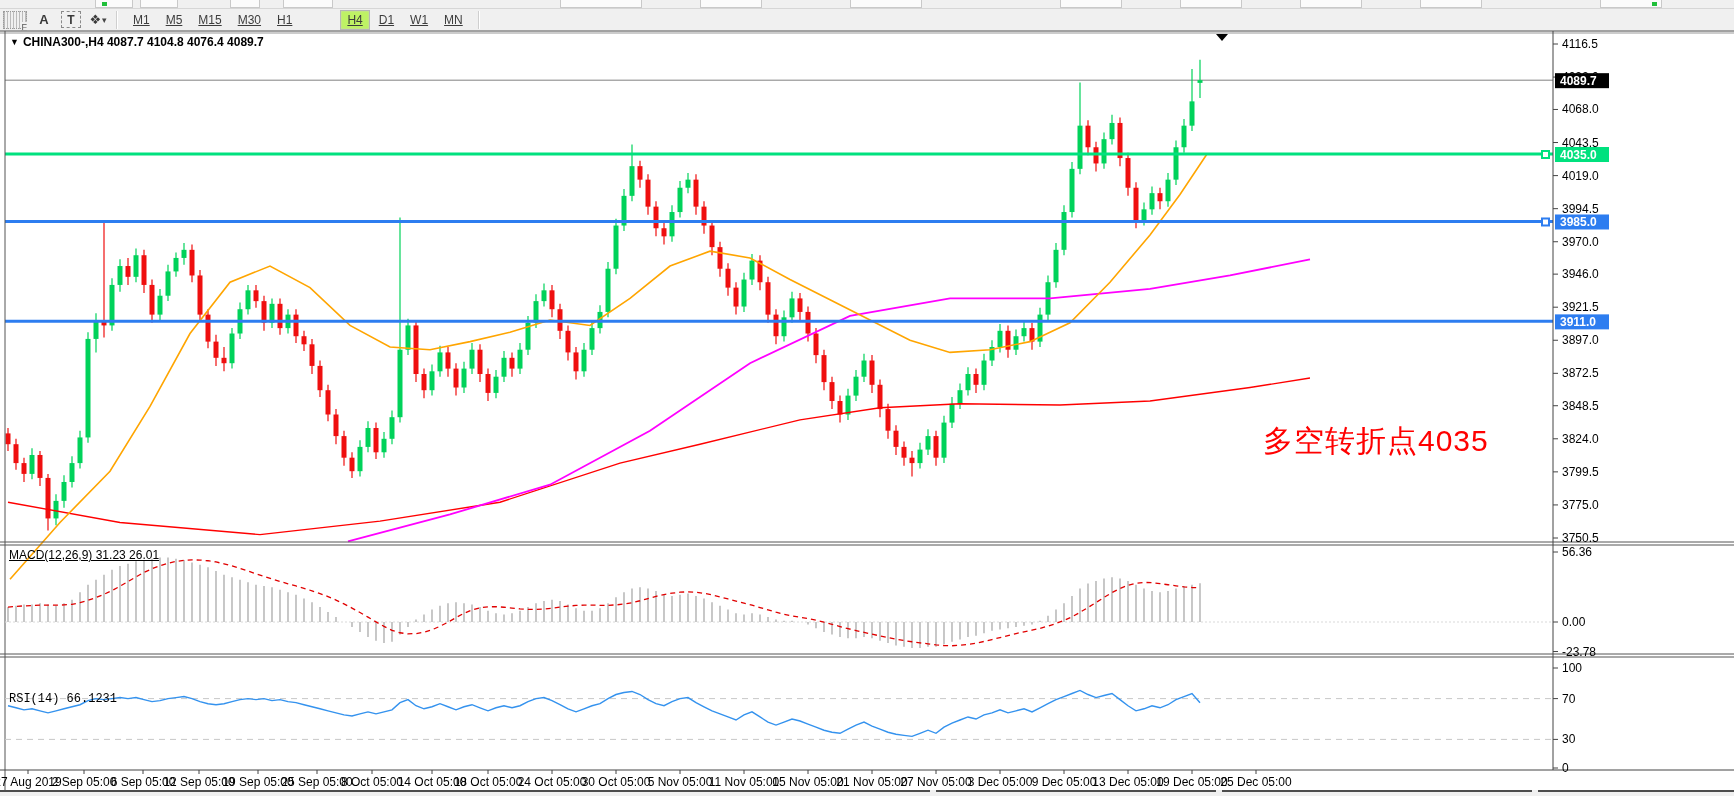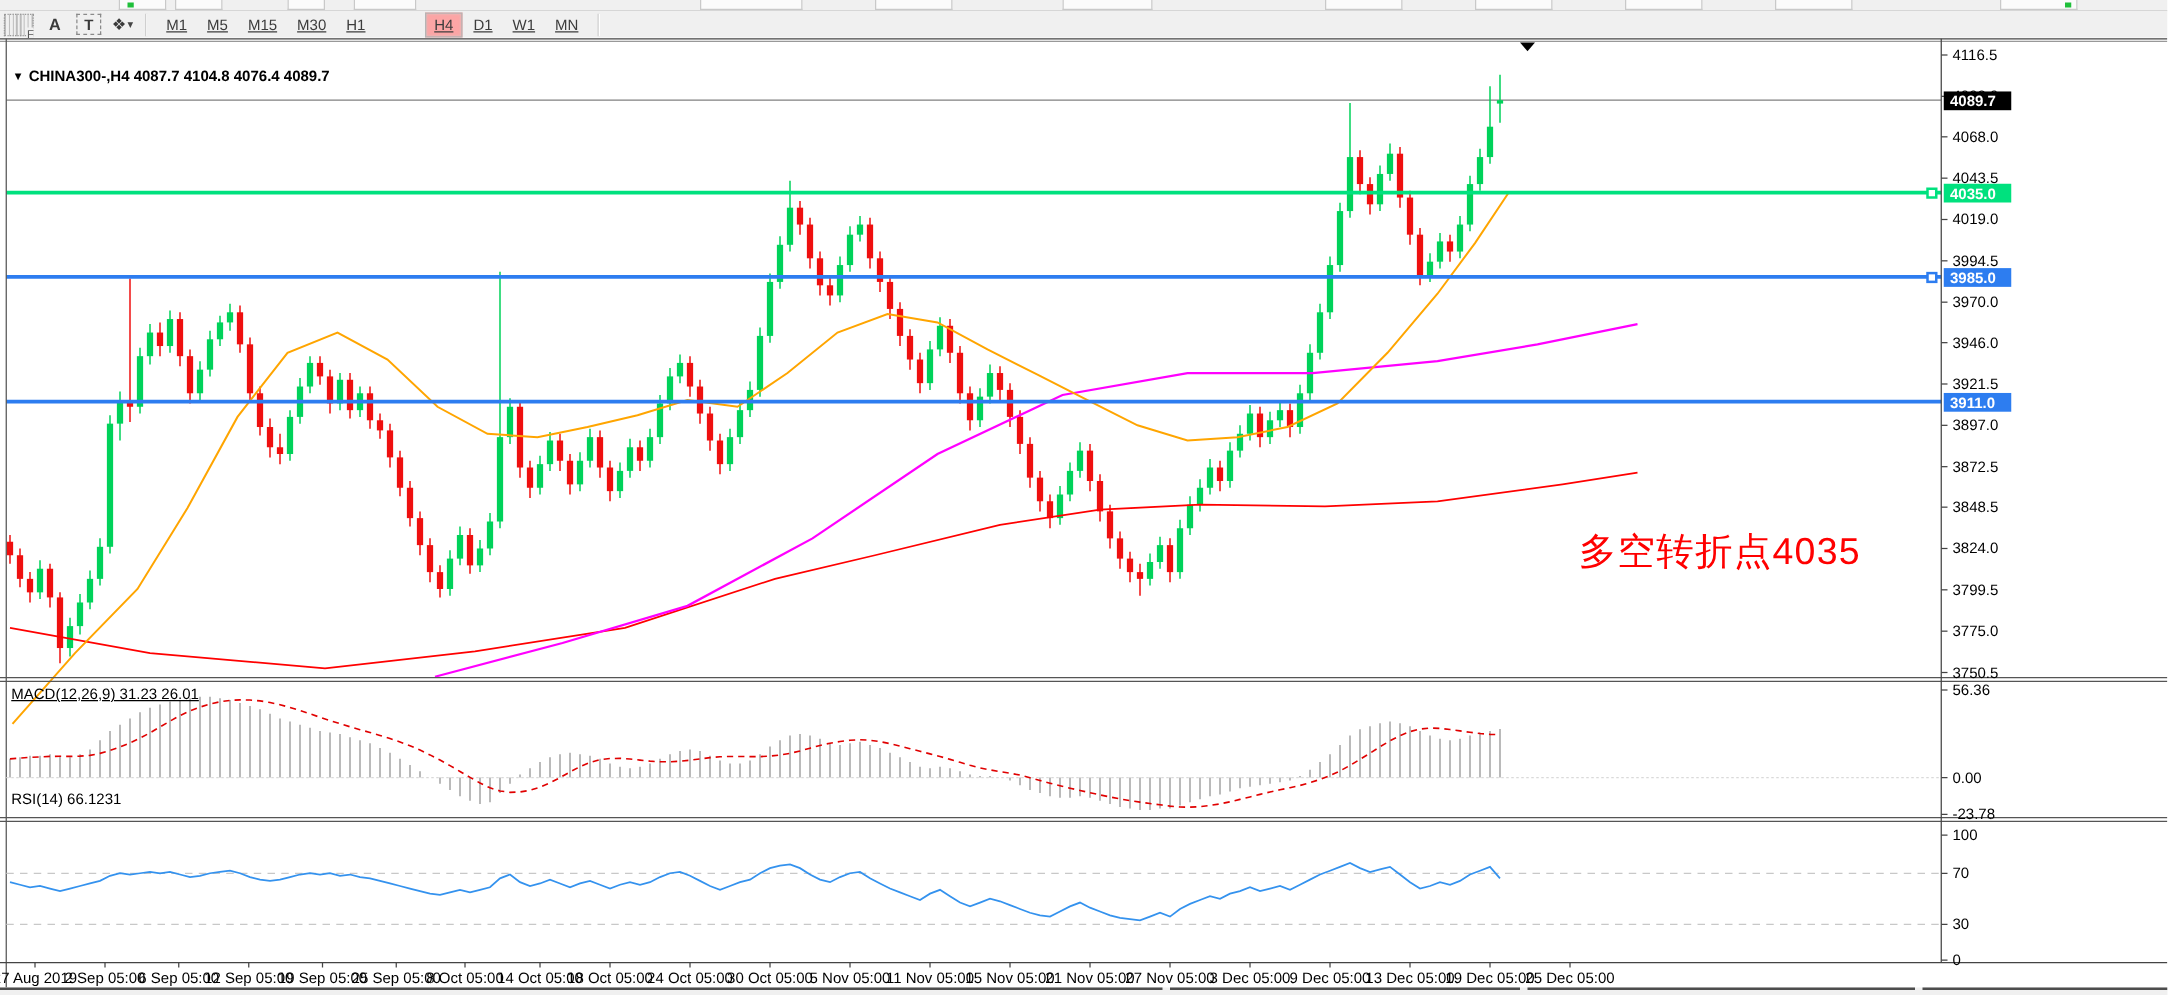--- a/index.html
+++ b/index.html
@@ -14,27 +14,27 @@
            display:flex;align-items:center;font-size:12px;color:#333;}
   .tb-grip{width:22px;height:16px;margin-left:3px;border:1px dotted #9a9a9a;position:relative;
            background:repeating-linear-gradient(90deg,#bbb 0 1px,transparent 1px 3px);}
   .tb-grip span{position:absolute;right:-1px;bottom:-4px;font-size:9px;color:#555;background:#f0f0f0;padding-left:1px;}
   .tb-icon{width:22px;height:18px;margin-left:6px;display:flex;align-items:center;justify-content:center;
            color:#3a3a3a;font-weight:bold;font-size:13px;cursor:default;}
   .tb-icon.boxed{border:1px dashed #8a8a8a;width:18px;height:15px;font-size:12px;}
   .tb-caret{font-size:9px;color:#444;margin-left:1px;}
   .tb-sep{width:1px;height:18px;background:#cfcfcf;margin:0 7px;border-right:1px solid #fff;}
   .tf-btn{padding:2px 6px;margin:0 1px;border:1px solid transparent;color:#3c3c3c;font-size:12px;cursor:default;text-decoration:underline;}
-  .tf-btn.sel{background:#fca5a5;border:1px solid #b5b5b5;box-shadow:inset 0 0 2px #ccc;margin-left:40px;}
+  .tf-btn.sel{background:#bef264;border:1px solid #b5b5b5;box-shadow:inset 0 0 2px #ccc;margin-left:40px;}
   
   .lbl{position:absolute;color:#000;font-size:12px;white-space:nowrap;z-index:5;}
-  .title-row{left:10px;top:35px;font-weight:bold;margin-top:19px;}
+  .title-row{left:10px;top:35px;font-weight:bold;}
   .title-row .tri{font-size:9px;vertical-align:1px;margin-right:4px;}
   .macd-lbl{left:9px;top:548px;text-decoration:underline;}
-  .rsi-lbl{left:9px;top:632px;}
+  .rsi-lbl{left:9px;top:692px;font-family:Liberation Mono, monospace;}
   .annot{position:absolute;left:1263px;top:421px;color:#ff0000;font-size:30px;z-index:6;letter-spacing:1px;text-align:center;}
   svg{position:absolute;left:0;top:0;z-index:1;}
   
   .status-sliver{position:absolute;left:0;top:790px;width:1734px;height:6px;background:#f0f0f0;}
   .status-pane{position:absolute;top:0;height:6px;border-top:2px solid #4d4d4d;background:#f0f0f0;}
 </style>
 </head>
 <body>
 
 <div class="top-sliver" id="topSliver">

